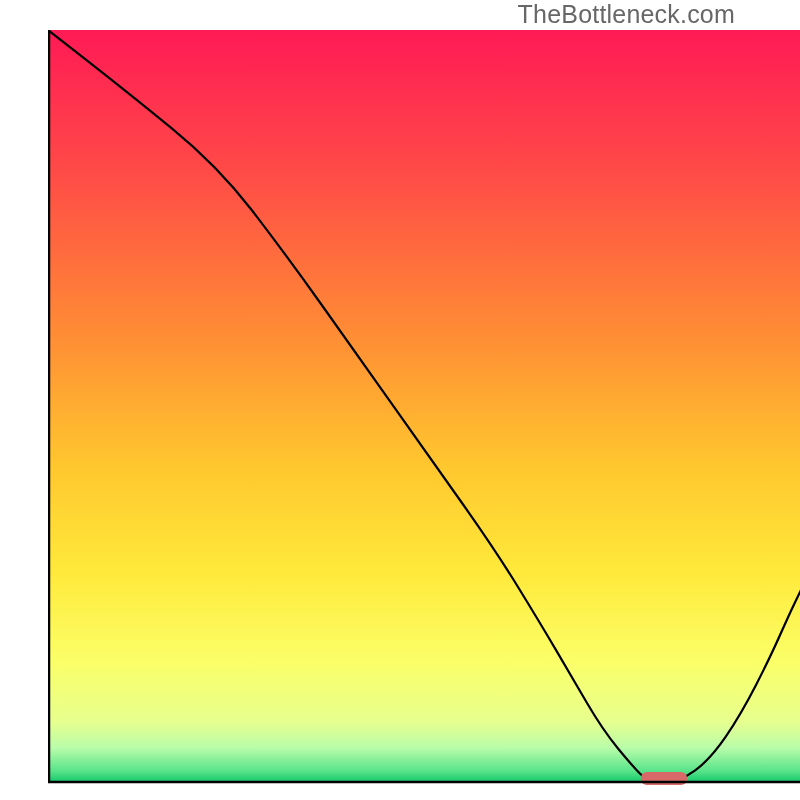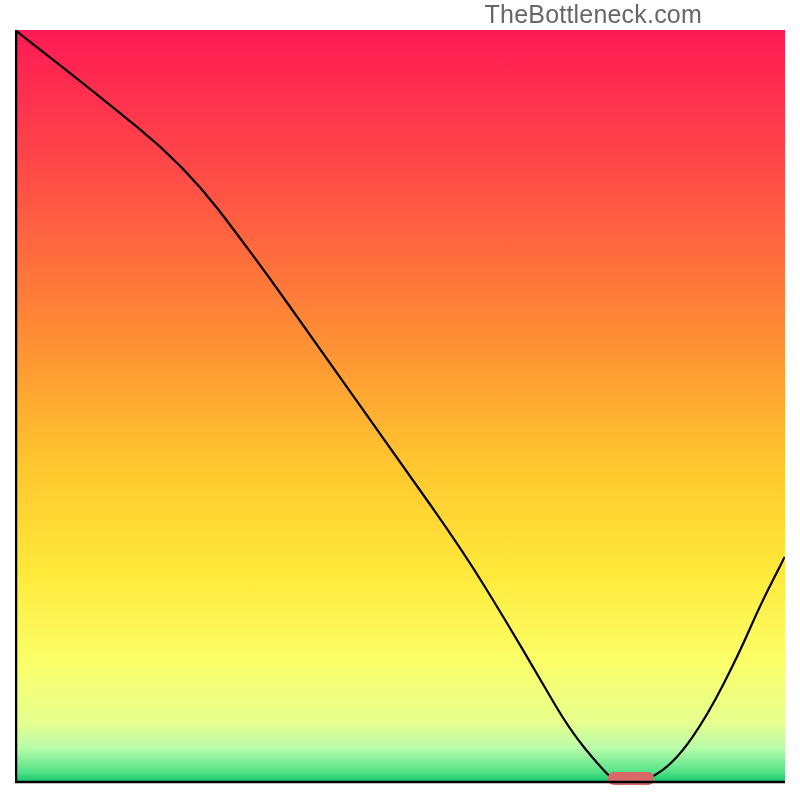--- a/index.html
+++ b/index.html
@@ -8,20 +8,21 @@
     width: 800px;
     height: 800px;
     background: #ffffff;
     font-family: Arial, Helvetica, sans-serif;
     overflow: hidden;
   }
   .stage {
     position: relative;
     width: 712px;
     height: 800px;
+    margin-left: 33px;
   }
   .watermark {
     position: absolute;
     top: 0px;
     right: 10px;
     font-size: 25px;
     font-weight: 400;
     color: #676767;
     letter-spacing: 0.2px;
     z-index: 10;

